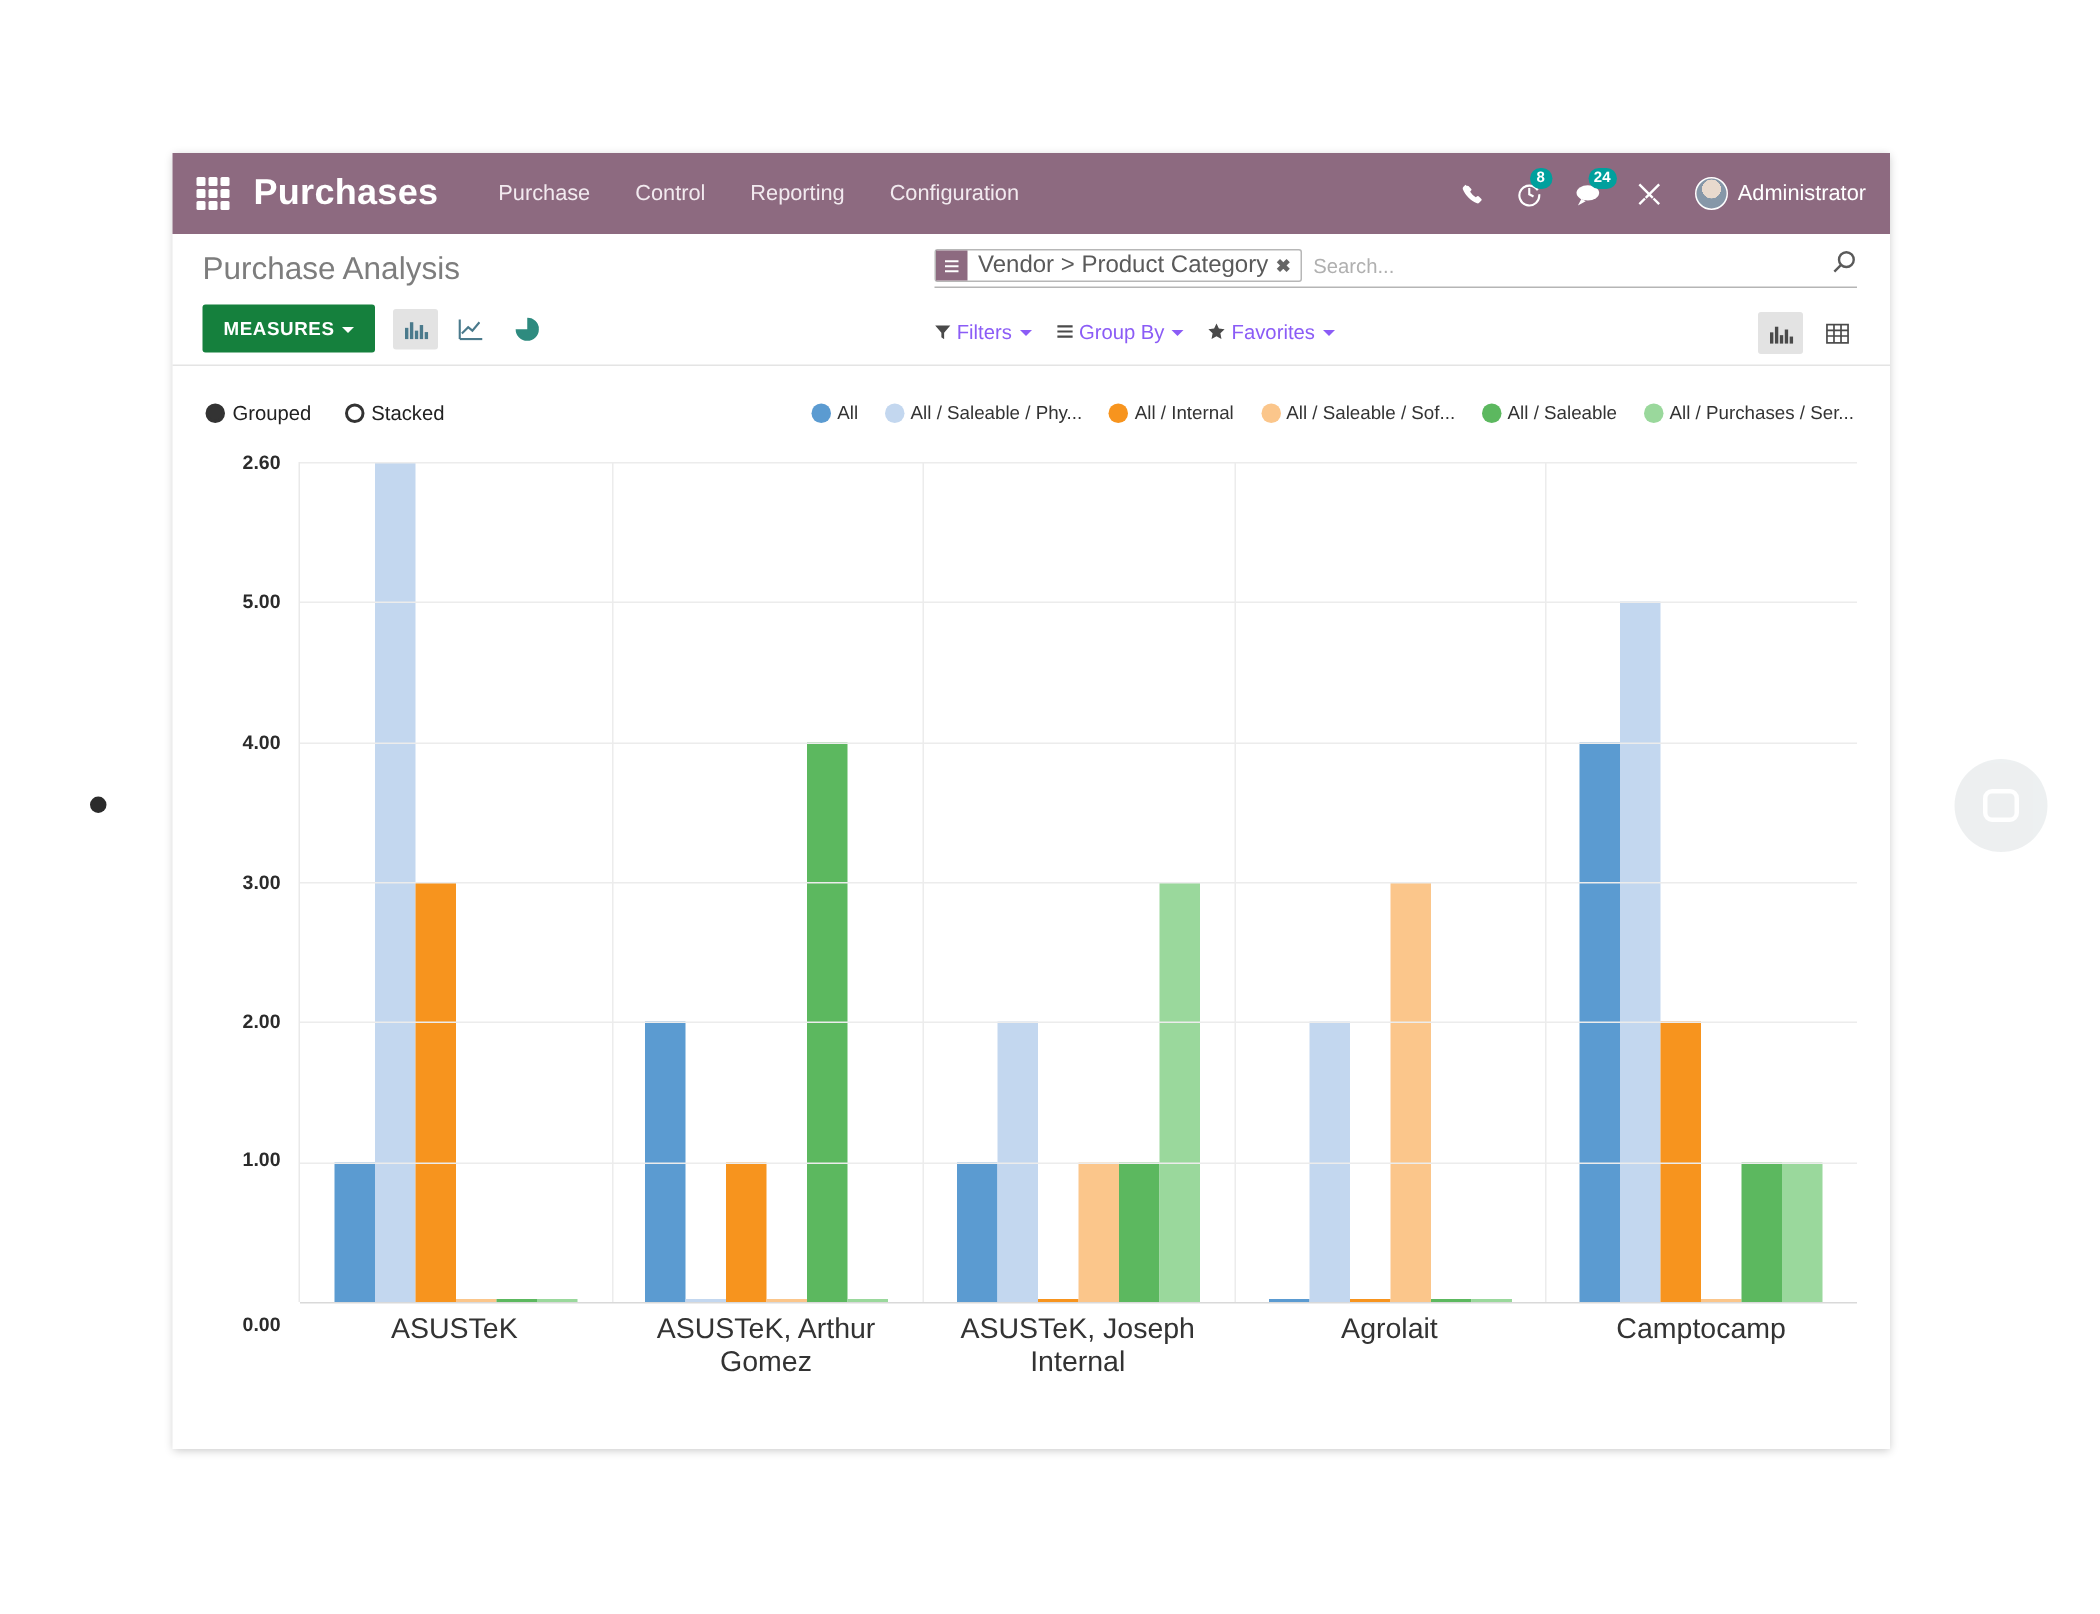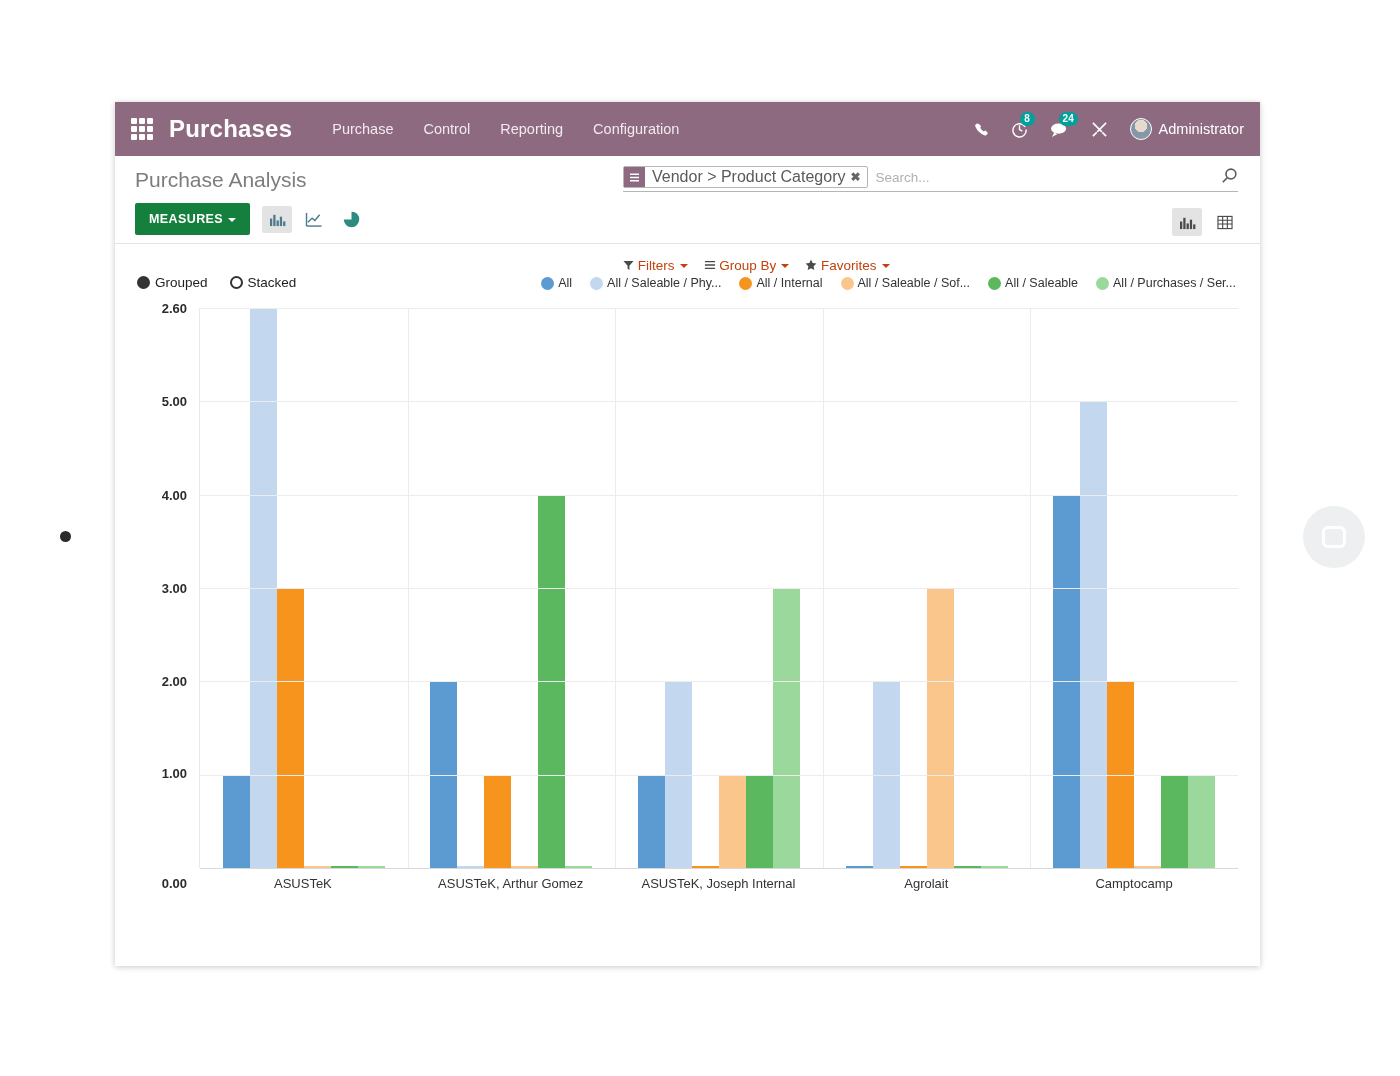--- a/index.html
+++ b/index.html
@@ -64,49 +64,49 @@
   .cp-row2 { display: flex; align-items: center; margin-top: 11px; }
   .btn-measures {
     background: #15803d; color: #fff; font-size: 12.5px; font-weight: bold;
     letter-spacing: .4px; padding: 9px 14px; border: none; border-radius: 2px; cursor: pointer;
   }
   .caret { display:inline-block; margin-left: 5px; border-left: 4px solid transparent; border-right: 4px solid transparent; border-top: 4px solid currentColor; vertical-align: middle; }
   .chart-btns { display: flex; align-items: center; gap: 7px; margin-left: 12px; }
   .cbtn { width: 30px; height: 27px; display:flex; align-items:center; justify-content:center; cursor:pointer; border-radius:2px; }
   .cbtn.active { background: #e3e3e3; }
 
-  .filters { position: absolute; left: 508px; top: 58px; display: flex; align-items: flex-end; gap: 16px; font-size: 13.5px; color: #c2410c; margin-top: 44px; }
+  .filters { position: absolute; left: 508px; top: 58px; display: flex; align-items: flex-end; gap: 16px; font-size: 13.5px; color: #8b5cf6; }
   .filters span { cursor: pointer; white-space: nowrap; }
   .viewbtns { position: absolute; right: 20px; top: 52px; display: flex; align-items: center; gap: 8px; }
   .vbtn { width: 30px; height: 28px; display:flex; align-items:center; justify-content:center; cursor:pointer; border-radius:2px; color:#555; }
   .vbtn.active { background: #e3e3e3; }
 
   
   .chartbox { padding: 16px 0 0 0; }
-  .toprow { display: flex; align-items: flex-end; padding: 0 22px; height: 30px; }
+  .toprow { display: flex; align-items: center; padding: 0 22px; height: 30px; }
   .modes { display: flex; align-items: center; gap: 22px; }
   .mode { display: flex; align-items: center; font-size: 13.5px; color: #222; cursor: pointer; }
   .radio { width: 13px; height: 13px; border-radius: 50%; border: 2px solid #333; margin-right: 5px; display:inline-block; }
   .radio.on { background: #333; }
   .legend { margin-left: auto; display: flex; align-items: center; gap: 18px; padding-right: 2px; }
   .lg { display: flex; align-items: center; font-size: 12.5px; color: #333; cursor: pointer; white-space: nowrap; }
   .dot { width: 13px; height: 13px; border-radius: 50%; margin-right: 4px; display: inline-block; }
 
   .plot { position: relative; margin: 18px 22px 0 22px; height: 600px; }
   .ylabels { position: absolute; left: 0; top: 0; width: 50px; height: 560px; }
   .ylabels div { position: absolute; right: 0; font-size: 13px; font-weight: bold; color: #2b2b2b; transform: translateY(-50%); }
   .grid { position: absolute; left: 62px; right: 0; top: 0; height: 560px; border-left: 1px solid #e9e9e9; }
   .gl { position: absolute; left: 0; right: 0; height: 1px; background: #ececec; }
   .gl.base { background: #d9d9d9; }
   .vsep { position: absolute; top: 0; bottom: 0; width: 1px; background: #ececec; }
   .bars { position: absolute; left: 0; right: 0; bottom: 0; top: 0; display: flex; }
   .group { flex: 1; display: flex; align-items: flex-end; justify-content: center; position: relative; height: 560px; }
   .bar { width: 27px; }
   .xlabels { position: absolute; left: 62px; right: 0; top: 568px; display: flex; }
-  .xl { flex: 1; text-align: center; font-size: 13px; color: #333; }
+  .xl { flex: 1; text-align: center; font-size: 19px; color: #333; }
 
   
   .bubble {
     position: absolute; left: 1303px; top: 506px; width: 62px; height: 62px;
     border-radius: 50%; background: #dfe3e5; opacity: .55;
     display: flex; align-items: center; justify-content: center;
   }
   .bubble i { width: 24px; height: 22px; border: 3px solid #fff; border-radius: 6px; display:block; }
   .dot-left { position: absolute; left: 60px; top: 531px; width: 11px; height: 11px; border-radius: 50%; background: #2b2b2b; }
 </style>

